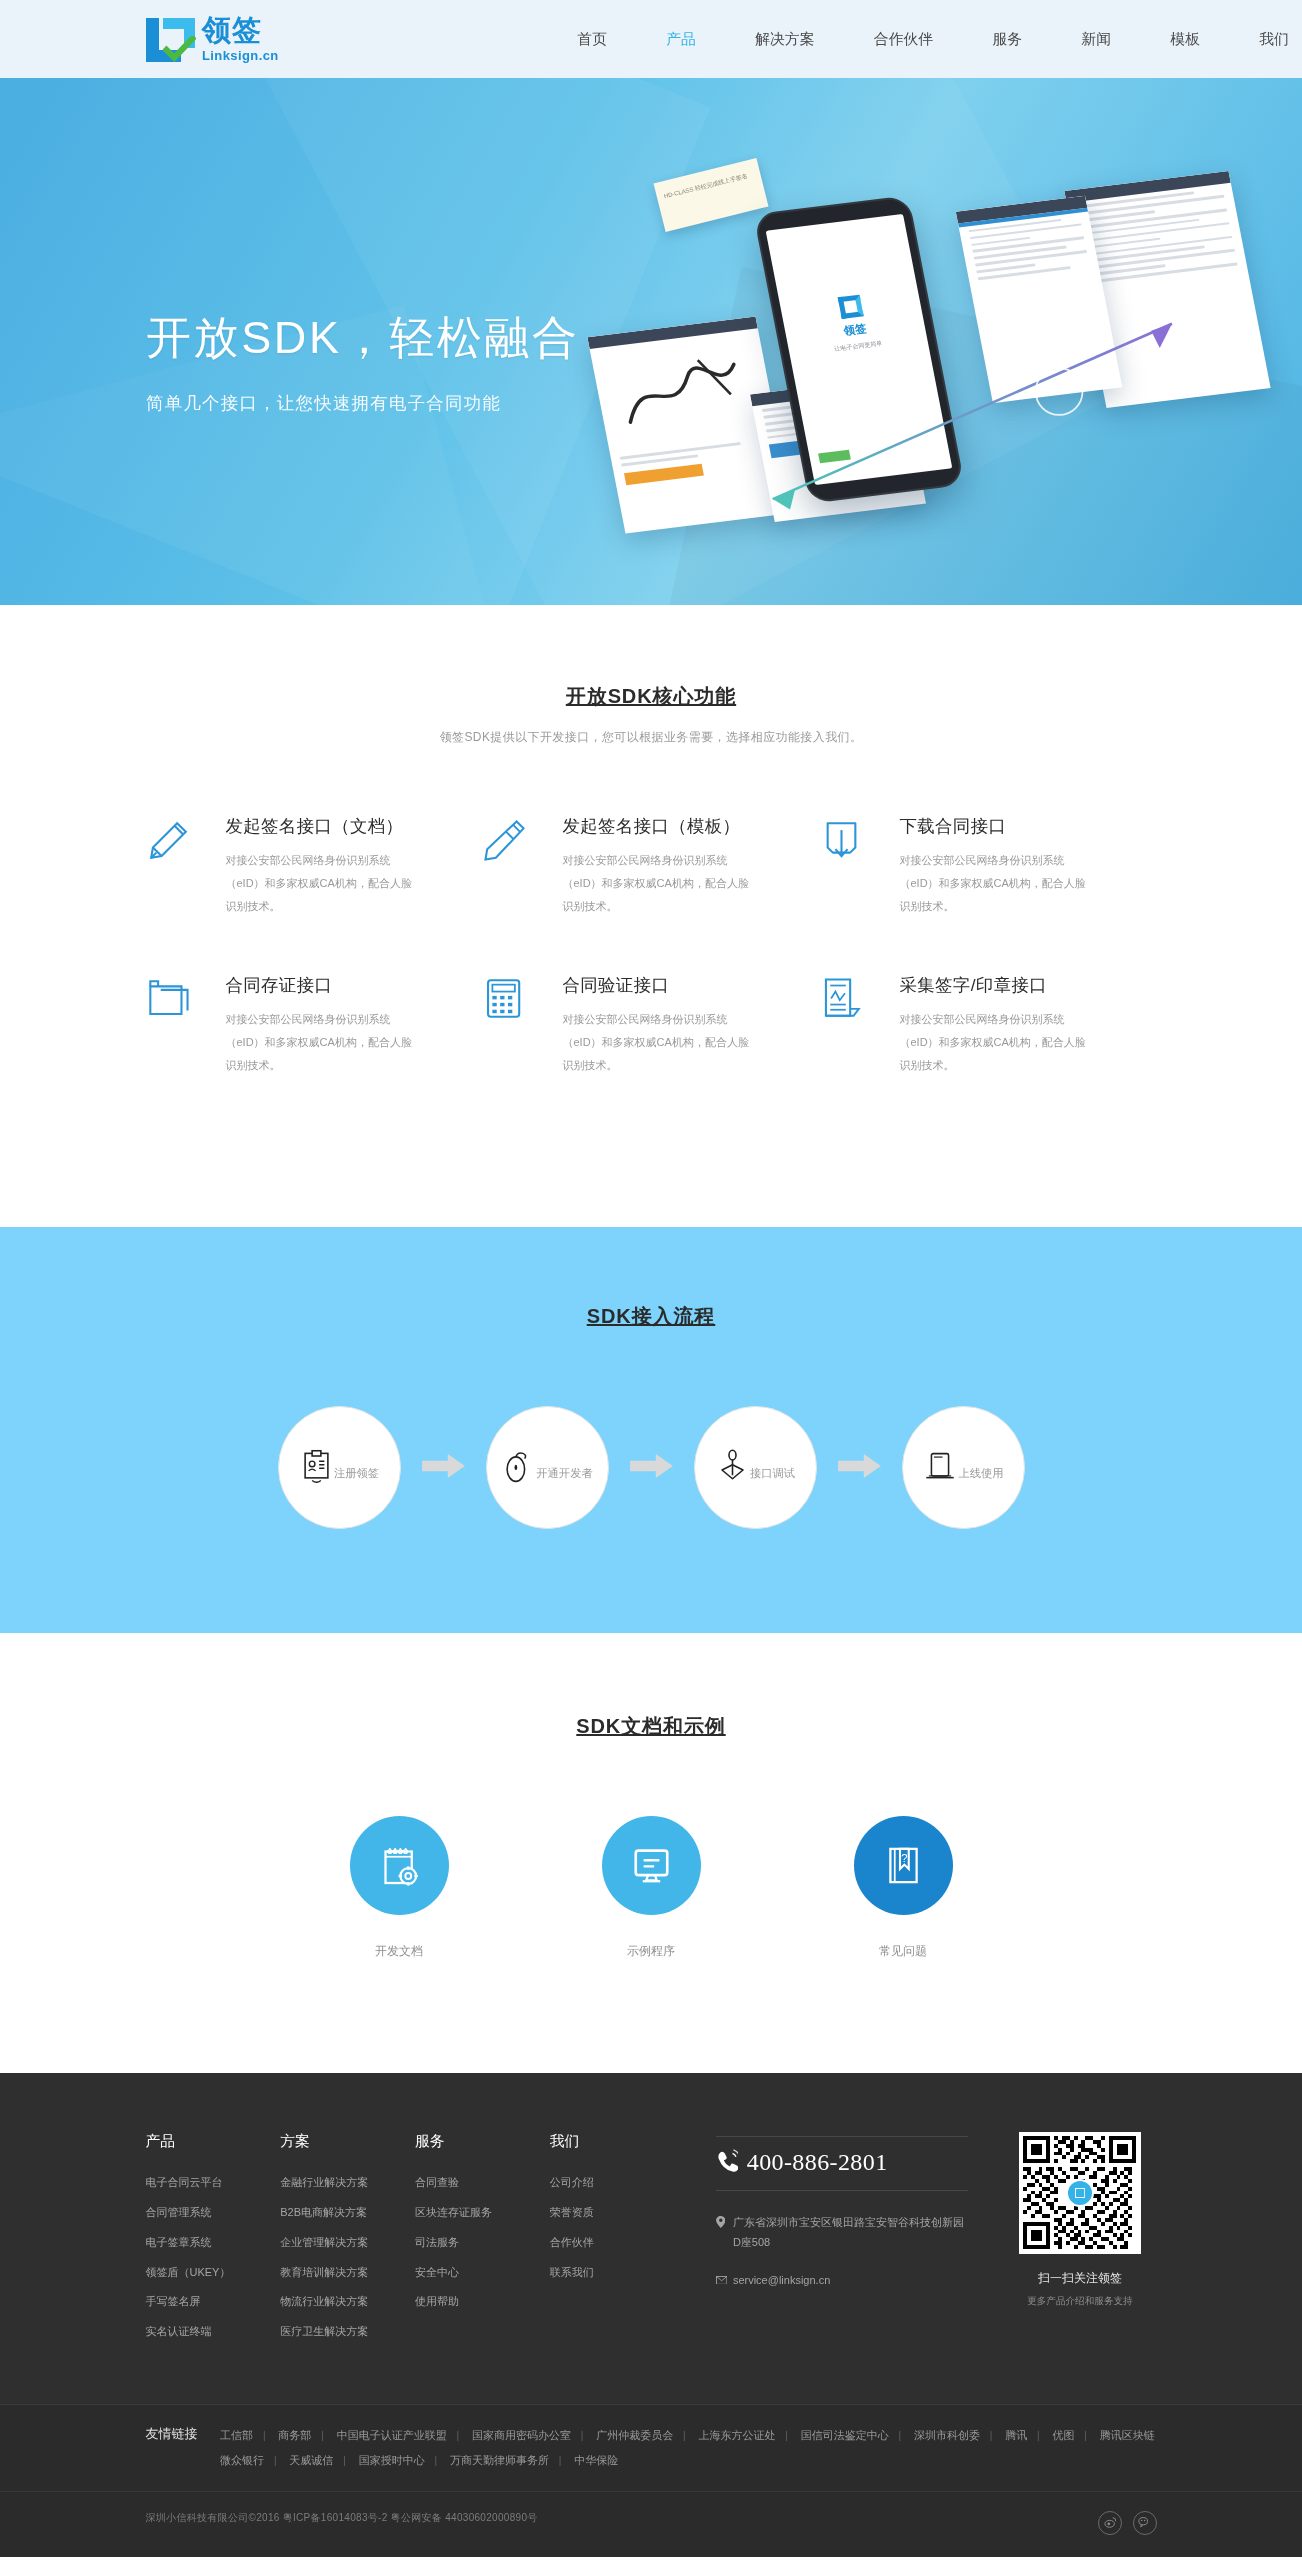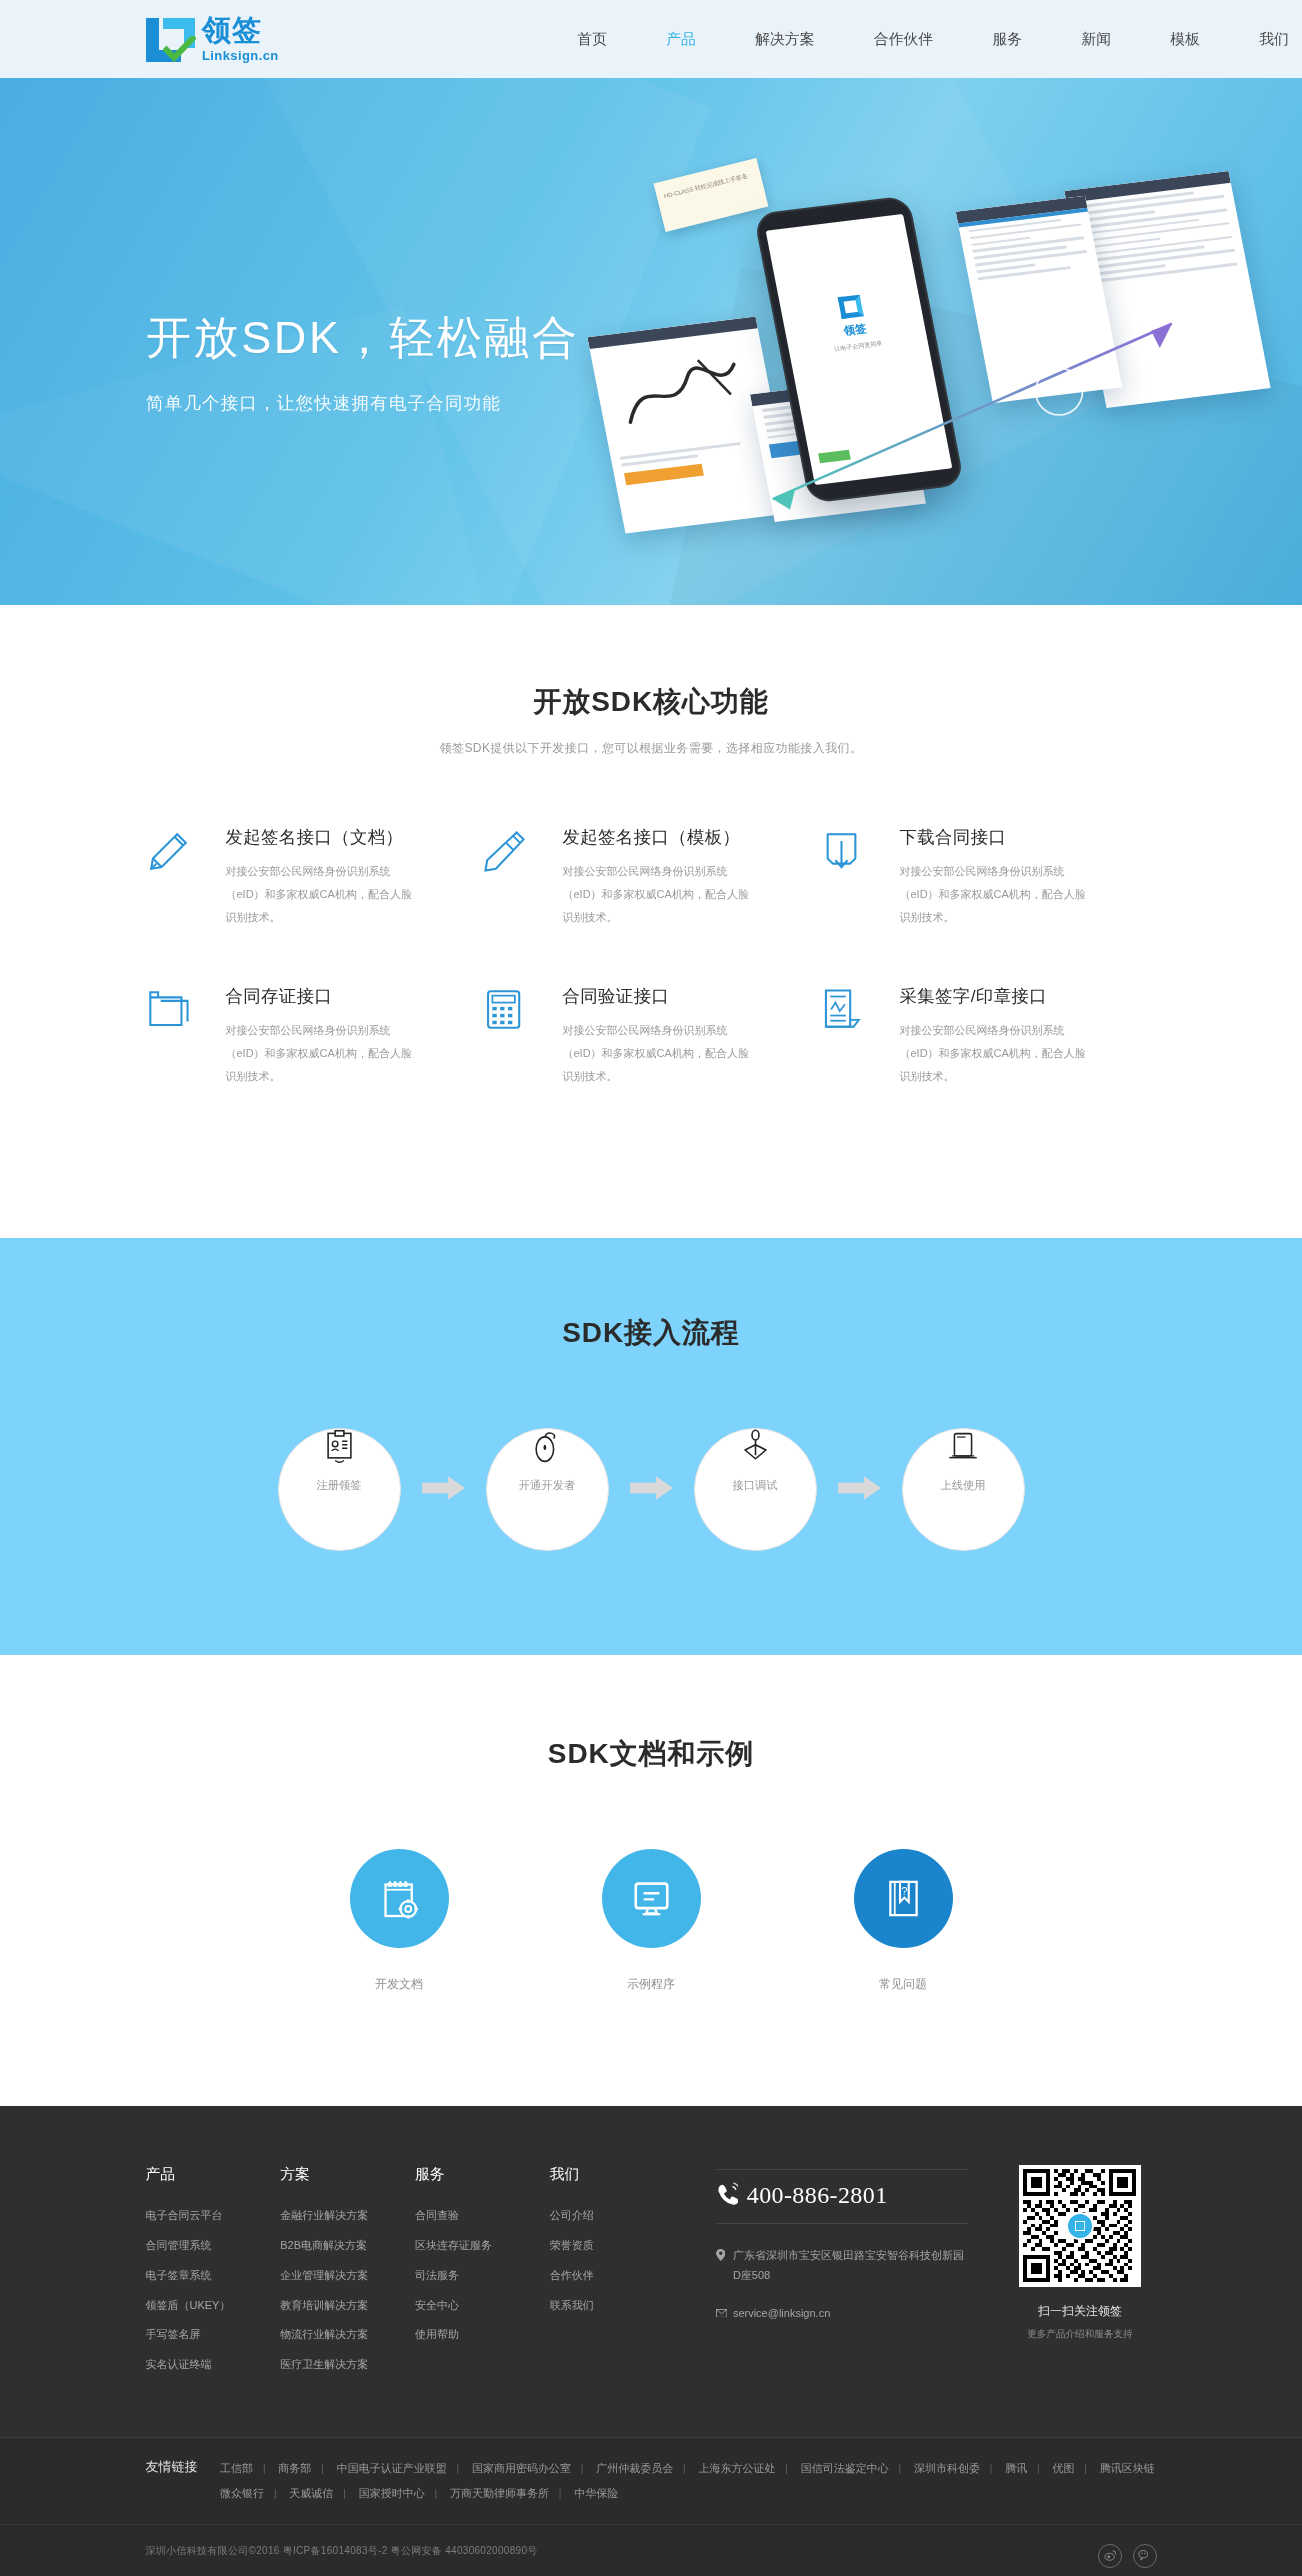--- a/index.html
+++ b/index.html
@@ -93,22 +93,22 @@
   .sticky-note {
     position:absolute; left:137px; top:10.4px; width:106px; height:50px;
     background:#fbf8e8; transform:rotate(-14deg);
     box-shadow:0 4.3px 12px rgba(0,30,60,0.2);
     font-size:6px; color:#8a8275; padding:10.4px 7px; line-height:1.7;
   }
   .arrow-svg { position:absolute; left:217px; top:148px; }
 
   
   .sec-title {
-    text-align:center; font-size:28px; color:#2b2b2b;
-    font-weight:bold; letter-spacing:0.9px;
+    text-align:center; font-size:20px; color:#2b2b2b;
+    font-weight:bold; letter-spacing:0.9px;text-decoration:underline;
   }
   .sec-sub {
     text-align:center; font-size:12px; color:#999;
     margin-top:19px; letter-spacing:0.4px;
   }
 
   
   .features { background:#fff; padding:78px 0 96px; }
   .feat-grid {
     width:1011px; margin:68px auto 0;
@@ -129,22 +129,22 @@
 
   
   .process { background:#7dd3fc; padding:76px 16px 104px; }
   .steps {
     display:flex; align-items:center; justify-content:center;
     margin-top:76px;
   }
   .step {
     width:123px; height:123px; border-radius:50%;
     background:#fff; border:0.9px solid #e4e4e4;
-    display:flex; flex-direction:column;
-    align-items:center; 
+    display:flex; flex-direction:row;
+    align-items:center; justify-content:center;
     flex:none;
   }
   .step-label { font-size:11.3px; color:#9a9a9a; margin-top:11.3px; }
   .step-arrow { margin:0 21px; flex:none; }
 
   
   .docs { background:#fff; padding:80px 0 113px; }
   .docs-row { display:flex; justify-content:center; margin-top:76px; }
   .doc-item { width:252px; text-align:center; }
   .doc-circle {

